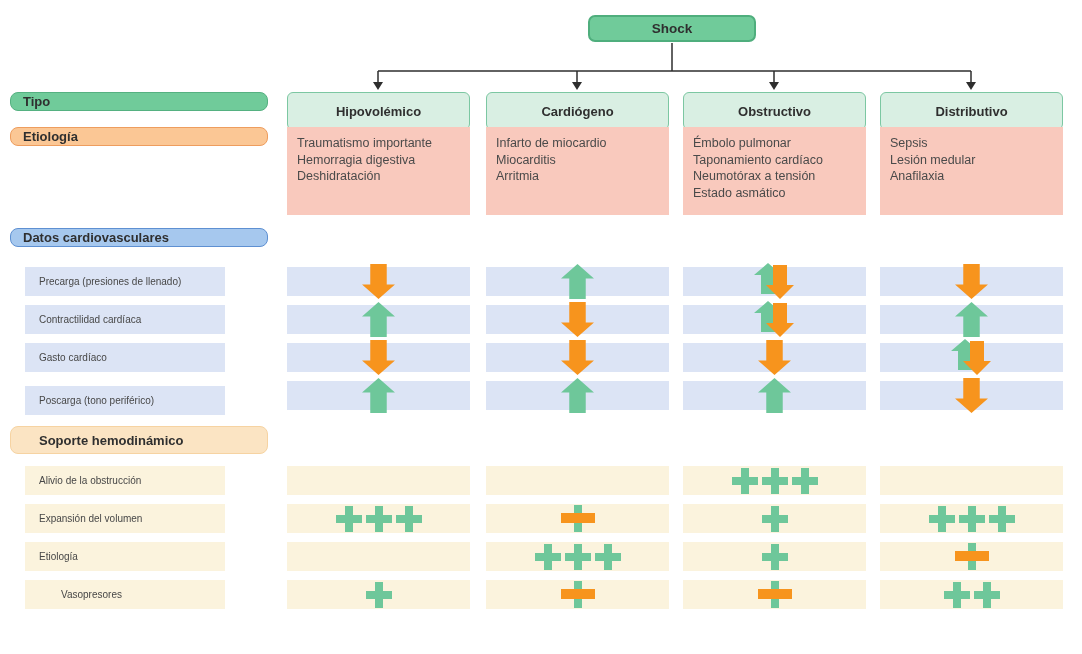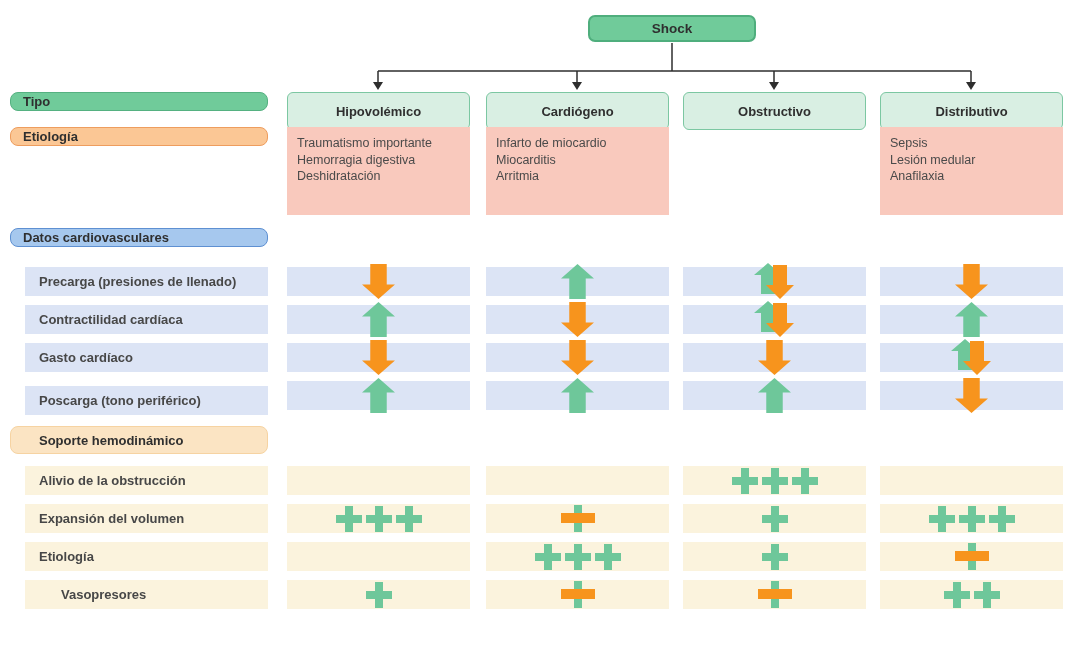--- a/index.html
+++ b/index.html
@@ -36,22 +36,22 @@
   .etio-box{
     position:absolute;top:127px;width:183px;height:88px;background:#f9c9bd;
     padding:8px 10px;box-sizing:border-box;font-size:12.5px;line-height:1.32;
     color:#4a4a4a;
   }
   
   .bar{position:absolute;height:29px;box-sizing:border-box;}
   .bar.blue{background:#dce4f5;}
   .bar.cream{background:#fbf3dd;}
   .bar.label{
-    left:25px;width:243px;display:flex;align-items:center;padding-left:14px;
-    font-size:13px;color:#474747;font-weight:bold;
+    left:25px;width:200px;display:flex;align-items:center;padding-left:14px;
+    font-size:10px;color:#474747;
   }
   .bar.cell{
     width:183px;display:flex;align-items:center;justify-content:center;
     overflow:visible;
   }
   .sym{display:flex;align-items:center;justify-content:center;}
   .sym svg{display:block;}
 </style>
 </head>
 <body>
@@ -86,20 +86,26 @@
   <div class="etio-box" style="left:287px">
     <div>Traumatismo importante</div>
     <div>Hemorragia digestiva</div>
     <div>Deshidratación</div>
   </div>
   <div class="etio-box" style="left:486px">
     <div>Infarto de miocardio</div>
     <div>Miocarditis</div>
     <div>Arritmia</div>
   </div>
+  <div class="etio-box" style="left:683px">
+    <div>Émbolo pulmonar</div>
+    <div>Taponamiento cardíaco</div>
+    <div>Neumotórax a tensión</div>
+    <div>Estado asmático</div>
+  </div>
   <div class="etio-box" style="left:880px">
     <div>Sepsis</div>
     <div>Lesión medular</div>
     <div>Anafilaxia</div>
   </div>
 
   <div id="rows-layer">
       <div class="bar label blue" style="top: 267px;">Precarga (presiones de llenado)</div>
       <div class="bar cell blue" style="top: 267px; left: 287px;">
         <span class="sym">

